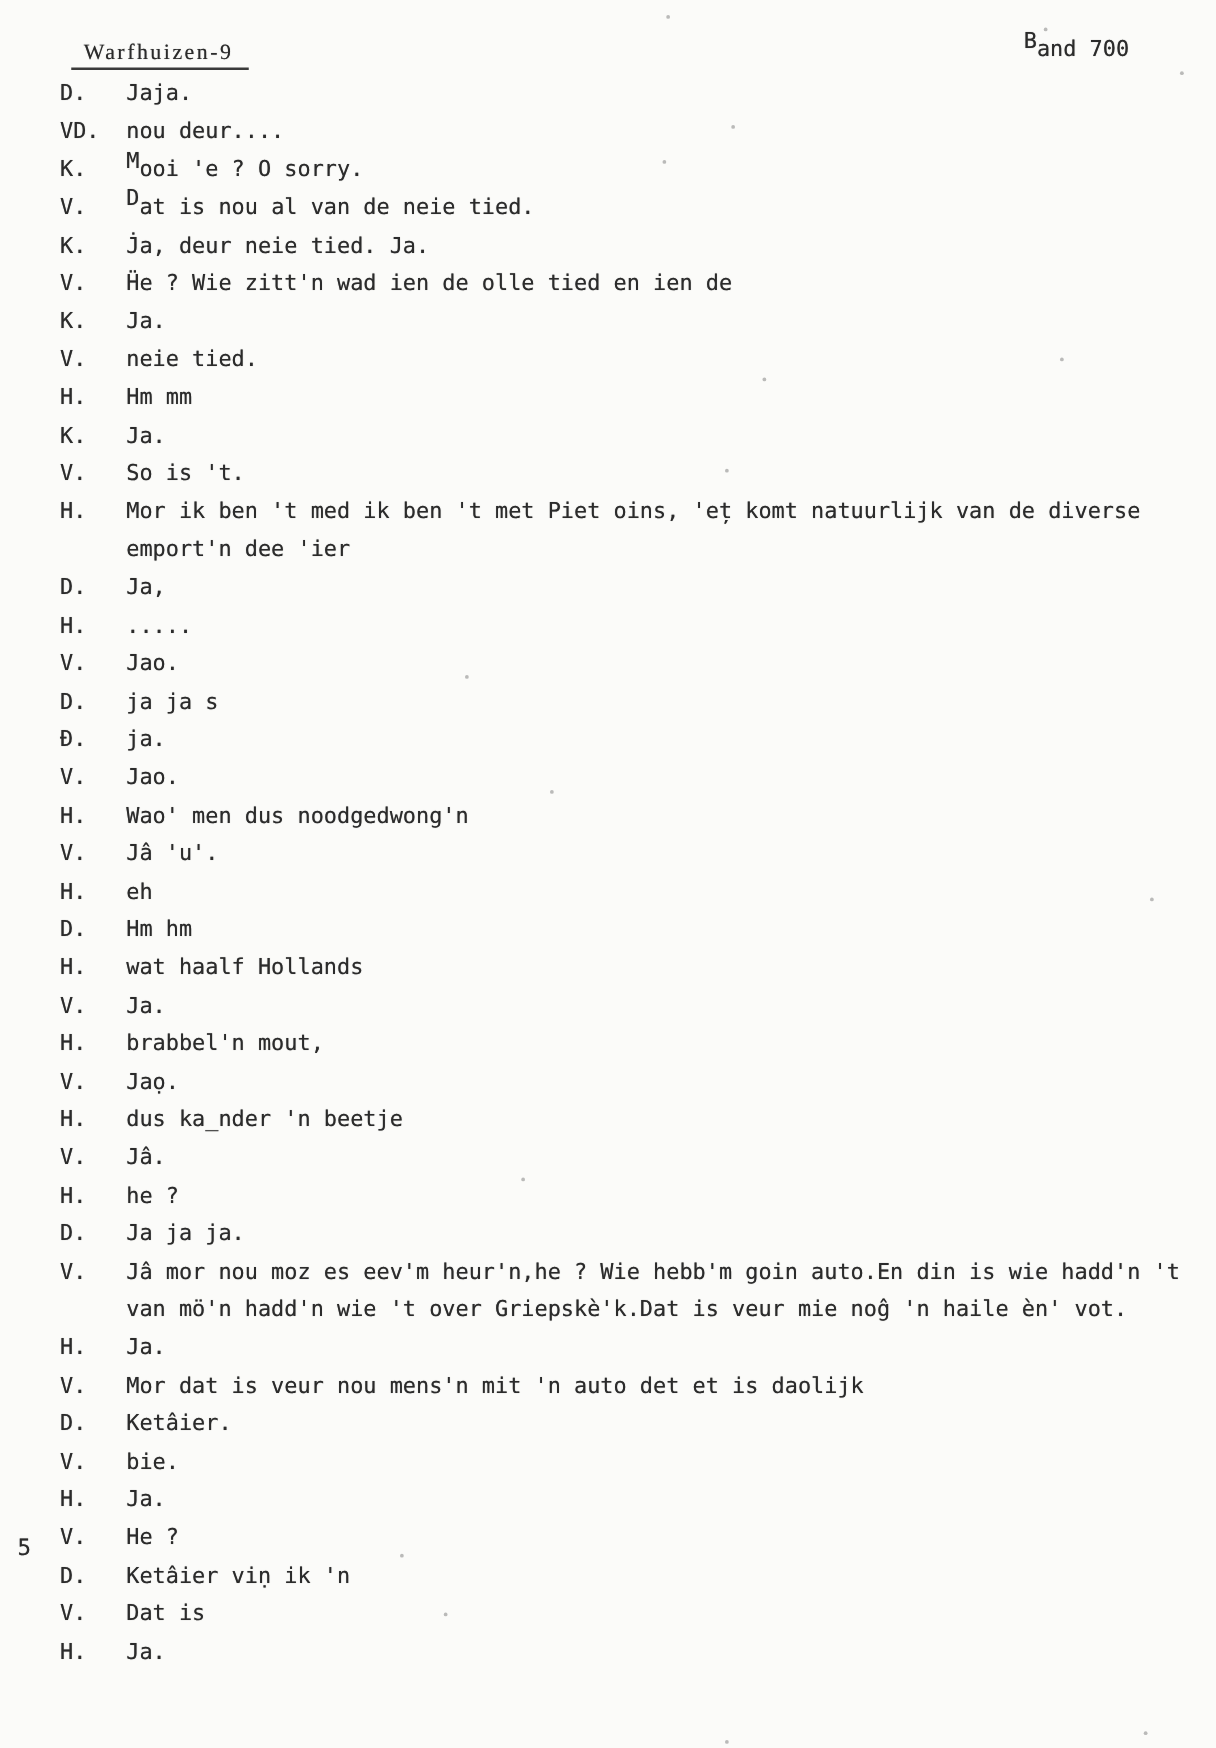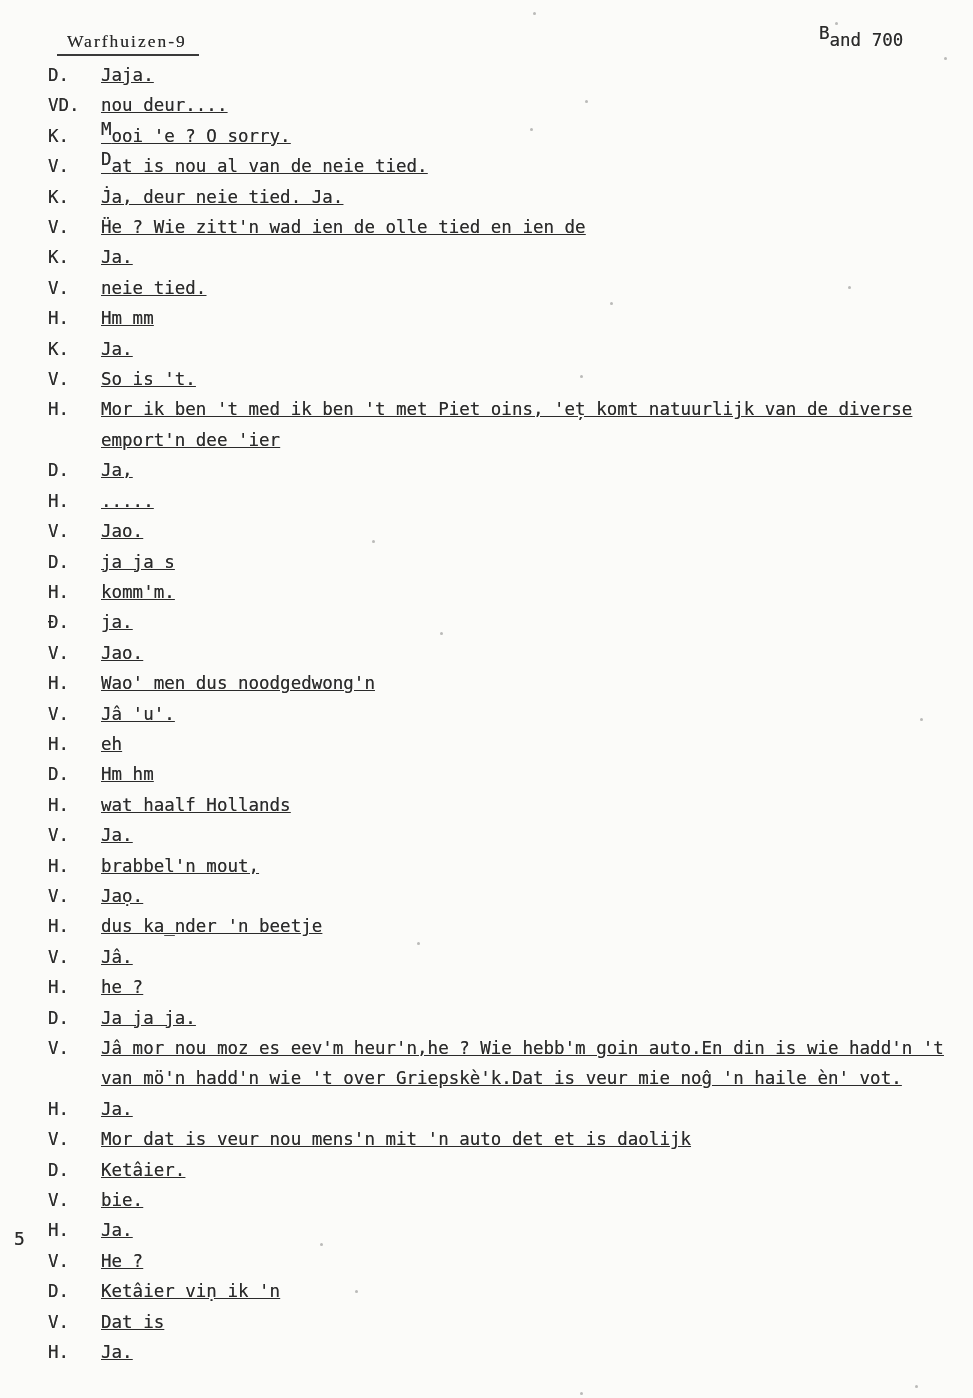--- a/index.html
+++ b/index.html
@@ -39,21 +39,20 @@
     position: relative;
     top: -7px;
   }
   .dialogue {
     position: absolute;
     left: 48px;
     top: 60px;
     width: 920px;
     font-size: 17.5px;
     line-height: 30.42px;
-    text-decoration: underline;
   }
   .row {
     white-space: pre;
     height: 30.42px;
   }
   .speaker {
     display: inline-block;
     width: 53px;
   }
   .raised {
@@ -93,21 +92,20 @@
     <div class="row"><span class="speaker">V.</span><span class="utterance">neie tied.</span></div>
     <div class="row"><span class="speaker">H.</span><span class="utterance">Hm mm</span></div>
     <div class="row"><span class="speaker">K.</span><span class="utterance">Ja.</span></div>
     <div class="row"><span class="speaker">V.</span><span class="utterance">So is 't.</span></div>
     <div class="row"><span class="speaker">H.</span><span class="utterance">Mor ik ben 't med ik ben 't met Piet oins, 'eț komt natuurlijk van de diverse</span></div>
     <div class="row"><span class="speaker"></span><span class="utterance">emport'n dee 'ier</span></div>
     <div class="row"><span class="speaker">D.</span><span class="utterance">Ja,</span></div>
     <div class="row"><span class="speaker">H.</span><span class="utterance">.....</span></div>
     <div class="row"><span class="speaker">V.</span><span class="utterance">Jao.</span></div>
     <div class="row"><span class="speaker">D.</span><span class="utterance">ja ja s</span></div>
-    <div class="row"><span class="speaker">H.</span><span class="utterance">komm'm.</span></div>
     <div class="row"><span class="speaker">Ð.</span><span class="utterance">ja.</span></div>
     <div class="row"><span class="speaker">V.</span><span class="utterance">Jao.</span></div>
     <div class="row"><span class="speaker">H.</span><span class="utterance">Wao' men dus noodgedwong'n</span></div>
     <div class="row"><span class="speaker">V.</span><span class="utterance">Jâ 'u'.</span></div>
     <div class="row"><span class="speaker">H.</span><span class="utterance">eh</span></div>
     <div class="row"><span class="speaker">D.</span><span class="utterance">Hm hm</span></div>
     <div class="row"><span class="speaker">H.</span><span class="utterance">wat haalf Hollands</span></div>
     <div class="row"><span class="speaker">V.</span><span class="utterance">Ja.</span></div>
     <div class="row"><span class="speaker">H.</span><span class="utterance">brabbel'n mout,</span></div>
     <div class="row"><span class="speaker">V.</span><span class="utterance">Jaọ.</span></div>

